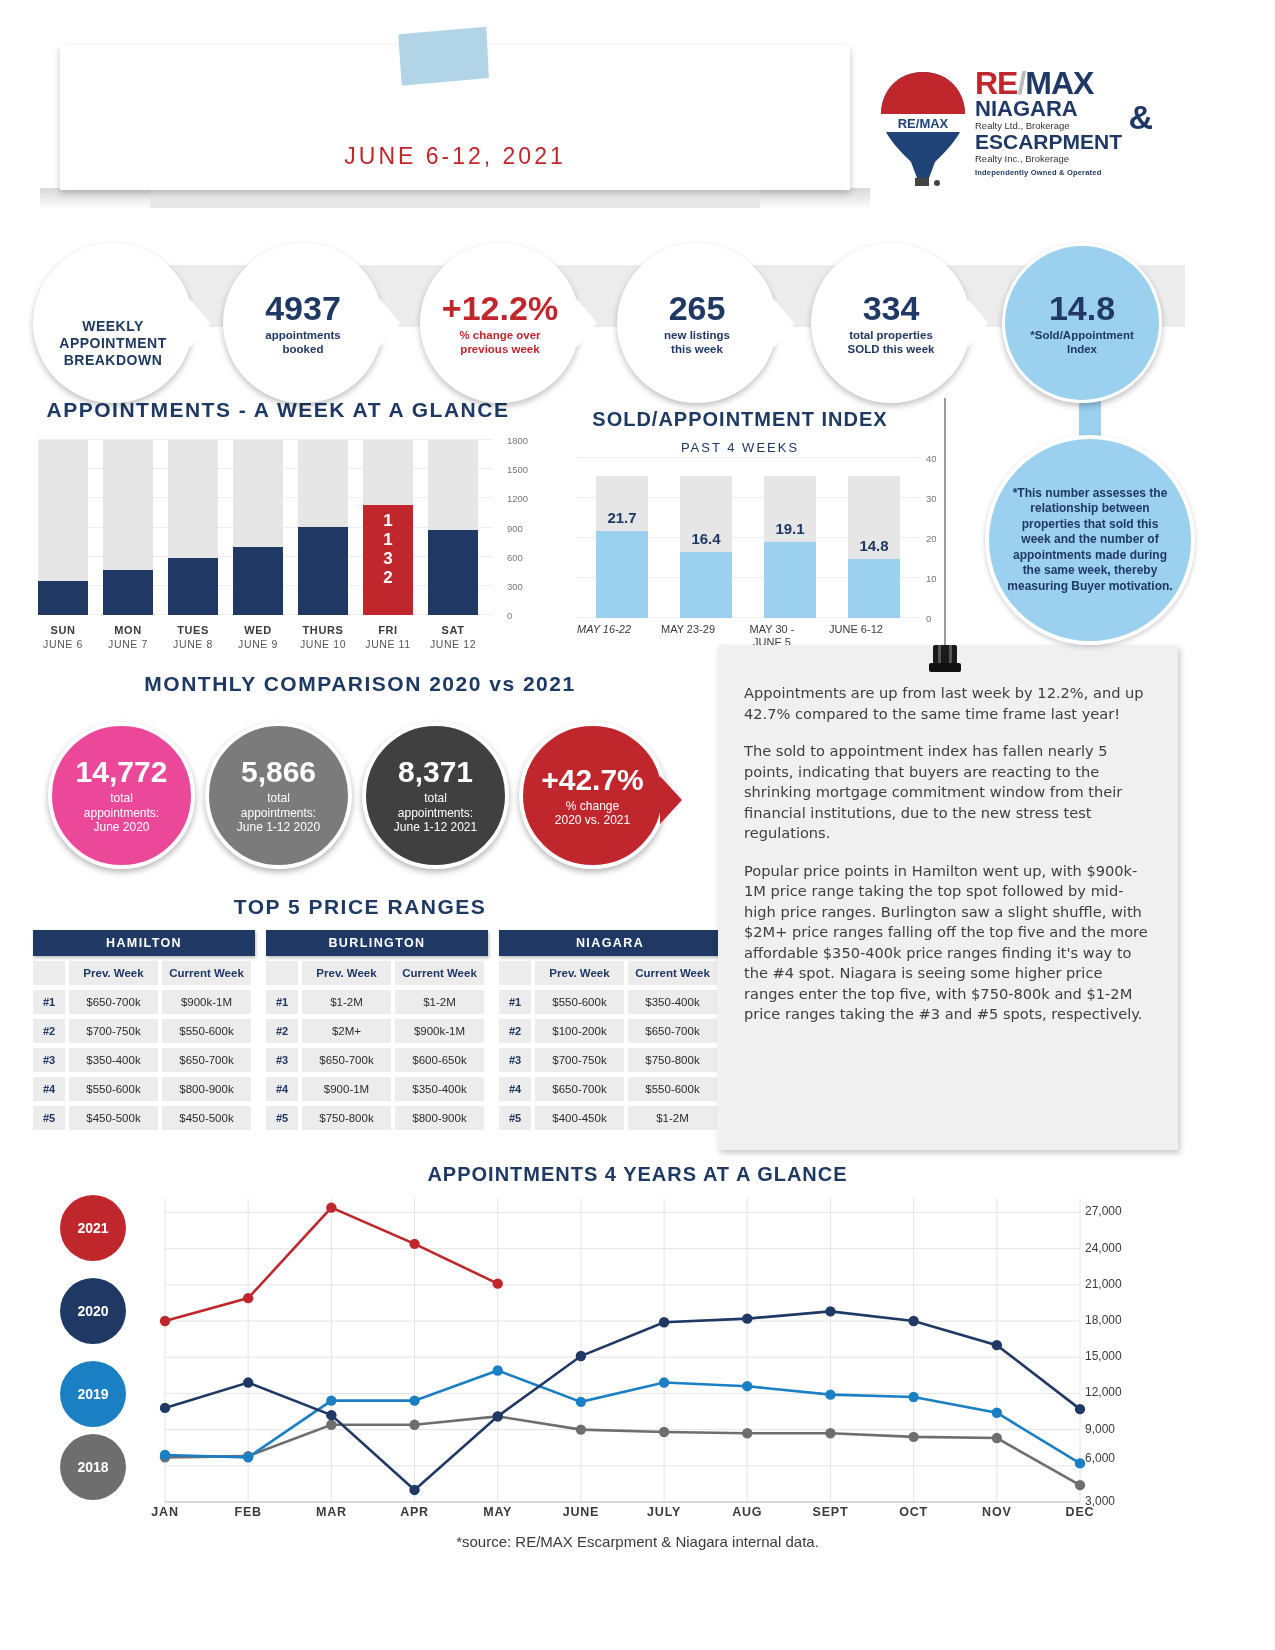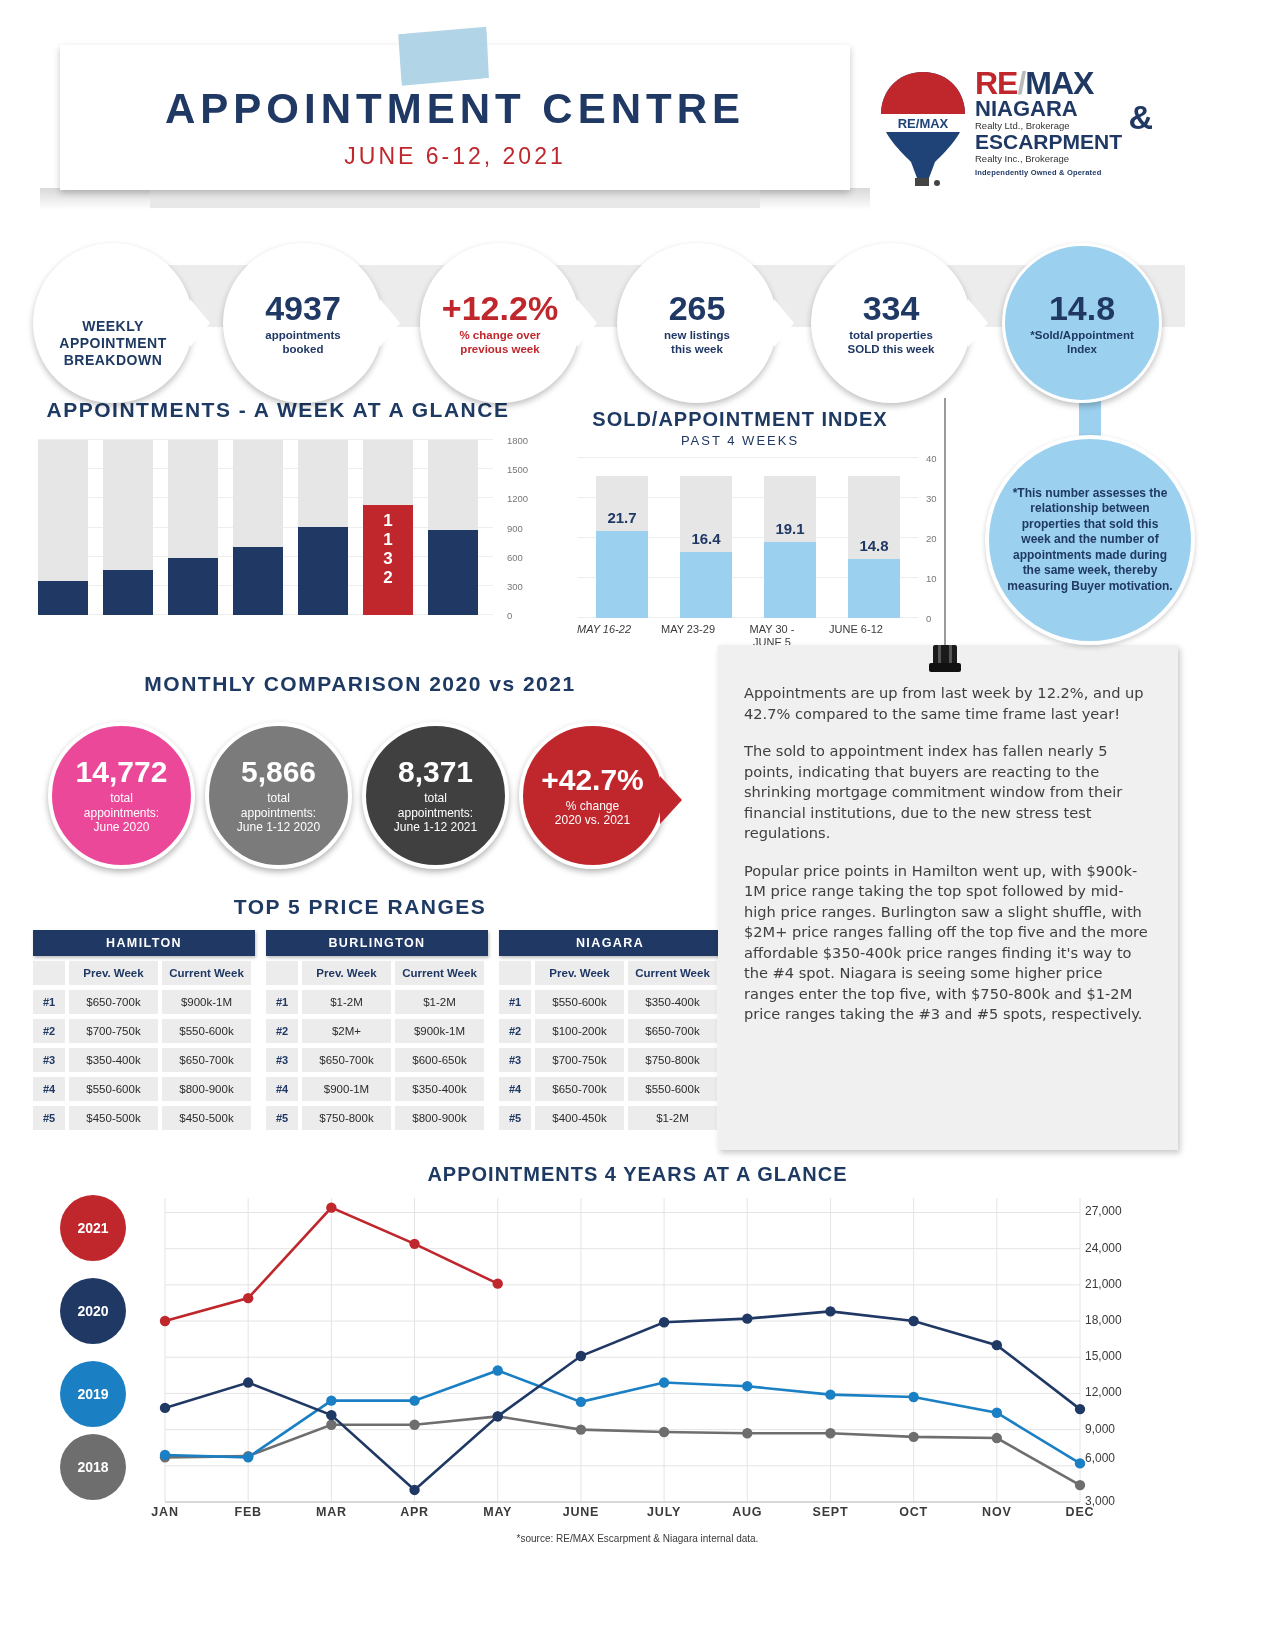--- a/index.html
+++ b/index.html
@@ -94,21 +94,21 @@
   .wk-ax { position:absolute; left:468px; top:42px; width:40px; height:175px; font-size:9.5px; color:#777;}
   .wk-ax span { position:absolute; left:6px; }
   .wk-labels { position:absolute; left:5px; top:225px; width:455px; height:34px; }
   .wk-lab { position:absolute; width:68px; text-align:center; font-size:11px; font-weight:bold;
      letter-spacing:.6px; color:#3a3a3a; line-height:14px;}
   .wk-lab em { font-style:normal; font-weight:normal; color:#555; font-size:10.5px; }
 
   
   #sai-sec { position:absolute; left:560px; top:408px; width:400px; height:250px; }
   #sai-title { font-size:20px; font-weight:bold; letter-spacing:1px; text-align:center; width:360px;}
-  #sai-sub { font-size:13px; letter-spacing:2px; text-align:center; width:360px; color:#1f3864; margin-top:2px;}
+  #sai-sub { font-size:13px; letter-spacing:2px; text-align:center; width:360px; color:#1f3864; margin-top:9px;}
   .sai-plot { position:absolute; left:18px; top:50px; width:340px; height:160px;}
   .sai-grid { position:absolute; left:0; right:0; height:1px; background:#eee;}
   .sai-bg { position:absolute; bottom:0; width:52px; background:#e6e6e6;}
   .sai-fill { position:absolute; bottom:0; width:52px; background:#9bd0ee;}
   .sai-val { position:absolute; font-size:15px; font-weight:bold; color:#1f3864; width:52px; text-align:center;}
   .sai-ax { position:absolute; left:362px; top:50px; width:30px; height:160px; font-size:9.5px; color:#777;}
   .sai-ax span { position:absolute; left:4px;}
   .sai-labels { position:absolute; left:8px; top:215px; width:360px; }
   .sai-lab { position:absolute; width:80px; text-align:center; font-size:11px; color:#3a3a3a; line-height:13px;}
 
@@ -159,32 +159,31 @@
      color:#fff; font-size:14px; font-weight:bold; display:flex; align-items:center;
      justify-content:center; }
   .yrbadge.y2021 { background:#c0272d; top:1195px;}
   .yrbadge.y2020 { background:#1f3864; top:1278px;}
   .yrbadge.y2019 { background:#1b7fc4; top:1361px;}
   .yrbadge.y2018 { background:#6e6e6e; top:1434px;}
   .ln-ylab { position:absolute; font-size:12px; color:#3a3a3a; left:1085px;}
   .ln-xlab { position:absolute; font-size:12.5px; color:#3a3a3a; font-weight:bold;
      letter-spacing:.8px; text-align:center; width:70px; top:1505px;}
   #source { position:absolute; left:0; top:1533px; width:1275px; text-align:center;
-     font-size:10px; color:#3a3a3a;}
+     font-size:15px; color:#3a3a3a;}
 </style>
 </head>
 <body>
 
 <div id="header">
   <div class="hdr-shadowbar"></div>
   <div class="hdr-fold-l"></div>
   <div class="hdr-fold-r"></div>
   <div class="hdr-card"></div>
   <div class="tape"></div>
-  <div id="title">APPOINTMENT CENTRE</div>
   <div id="subtitle">JUNE 6-12, 2021</div>
 
   <div id="logo">
     <svg class="balloon" viewBox="0 0 96 120">
       <path d="M48 2 C22 2 6 22 6 44 C6 62 22 78 36 92 L60 92 C74 78 90 62 90 44 C90 22 74 2 48 2 Z" fill="#1f4377"></path>
       <path d="M48 2 C22 2 6 22 6 44 L90 44 C90 22 74 2 48 2 Z" fill="#c0272d"></path>
       <rect x="6" y="44" width="84" height="18" fill="#ffffff"></rect>
       <text x="48" y="58" font-size="13" font-weight="bold" fill="#1f4377" text-anchor="middle" font-family="Liberation Sans, sans-serif">RE/MAX</text>
       <path d="M36 92 L60 92 L54 108 L42 108 Z" fill="#1f4377"></path>
       <rect x="40" y="108" width="14" height="8" fill="#444"></rect>
@@ -274,20 +273,29 @@
       <div class="wk-fill" style="left: 390px; height: 84.5833px;"></div>
     </div>
   <div class="wk-ax" id="wk-ax">
       <span style="bottom: -6px;">0</span>
       <span style="bottom: 23.1667px;">300</span>
       <span style="bottom: 52.3333px;">600</span>
       <span style="bottom: 81.5px;">900</span>
       <span style="bottom: 110.667px;">1200</span>
       <span style="bottom: 139.833px;">1500</span>
       <span style="bottom: 169px;">1800</span>
+    </div>
+  <div class="wk-labels" id="wk-labels">
+      <div class="wk-lab" style="left: -9px;">SUN<br><em>JUNE 6</em></div>
+      <div class="wk-lab" style="left: 56px;">MON<br><em>JUNE 7</em></div>
+      <div class="wk-lab" style="left: 121px;">TUES<br><em>JUNE 8</em></div>
+      <div class="wk-lab" style="left: 186px;">WED<br><em>JUNE 9</em></div>
+      <div class="wk-lab" style="left: 251px;">THURS<br><em>JUNE 10</em></div>
+      <div class="wk-lab" style="left: 316px;">FRI<br><em>JUNE 11</em></div>
+      <div class="wk-lab" style="left: 381px;">SAT<br><em>JUNE 12</em></div>
     </div>
 </div>
 
 <div id="sai-sec">
   <div id="sai-title">SOLD/APPOINTMENT INDEX</div>
   <div id="sai-sub">PAST 4 WEEKS</div>
   <div class="sai-plot" id="sai-plot">
       <div class="sai-grid" style="bottom: 0px;"></div>
       <div class="sai-grid" style="bottom: 40px;"></div>
       <div class="sai-grid" style="bottom: 80px;"></div>

